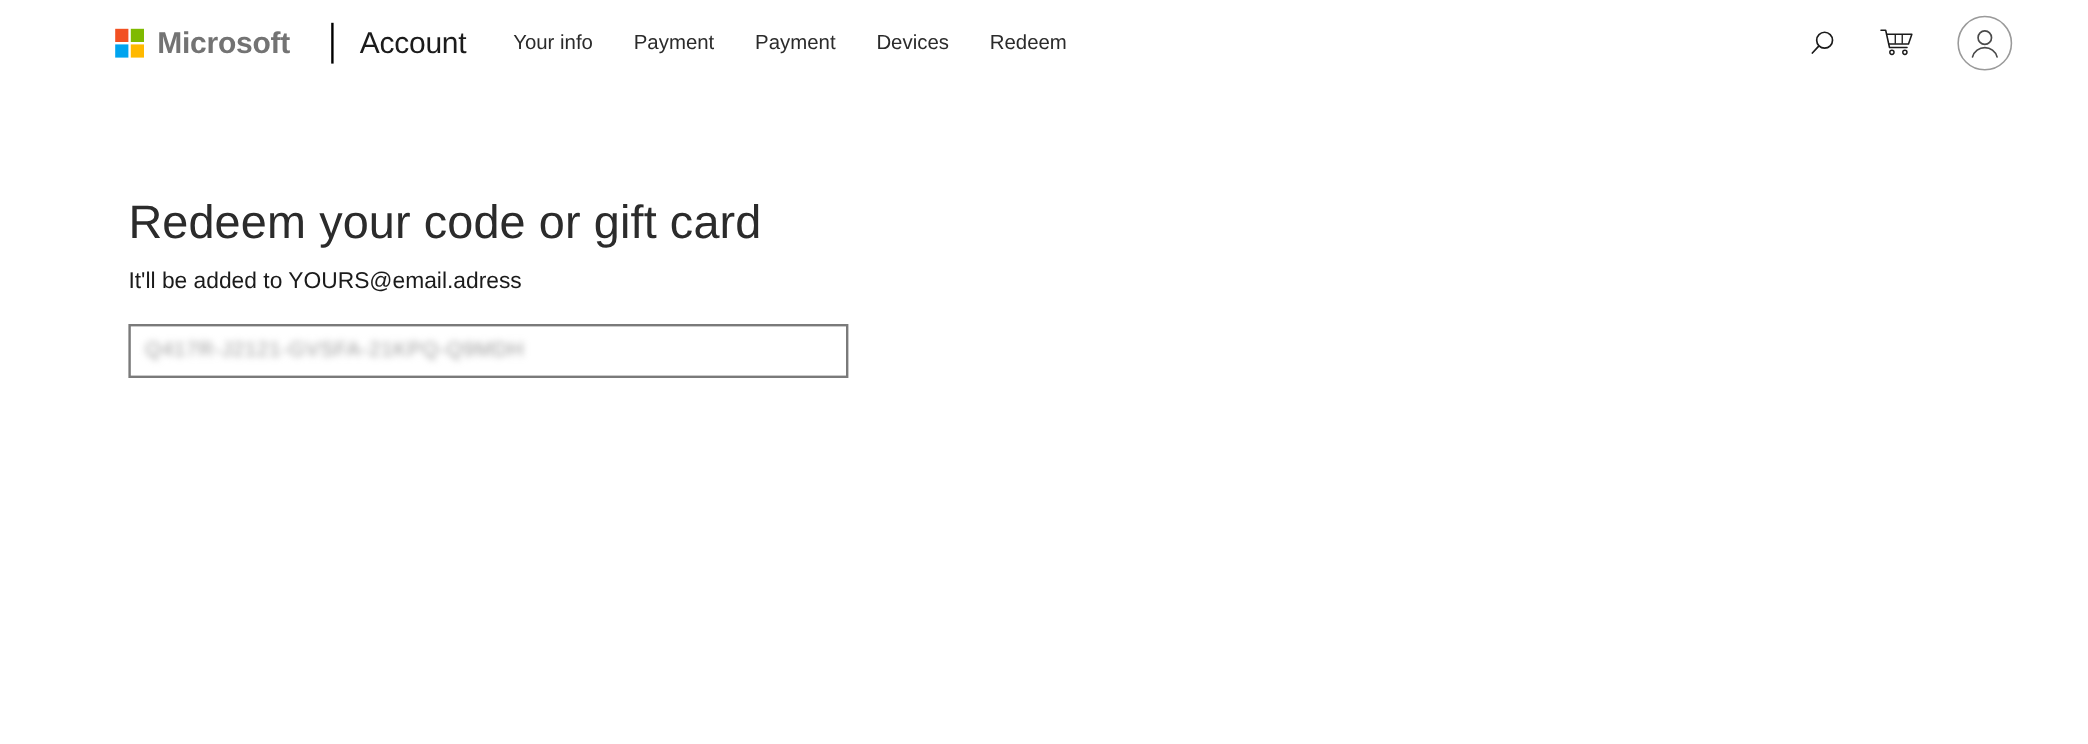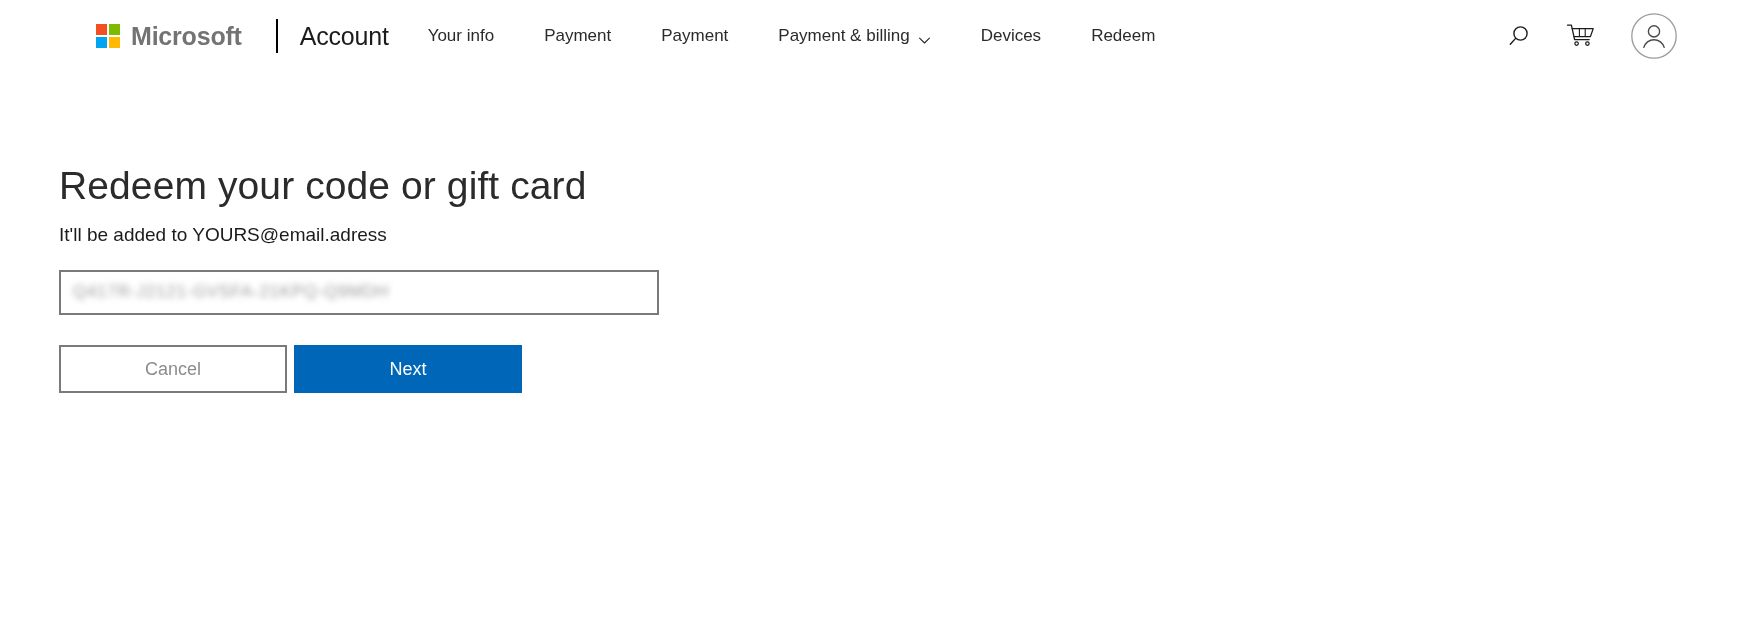--- a/index.html
+++ b/index.html
@@ -61,21 +61,21 @@
     font-weight: 400;
     color: #1b1b1b;
     letter-spacing: -0.2px;
     white-space: nowrap;
   }
 
   .navlinks {
     display: flex;
     align-items: flex-end;
     margin-left: 22px;
-    gap: 16px;
+    gap: 0;
   }
   .navlink {
     font-size: 17px;
     color: #2b2b2b;
     white-space: nowrap;
     padding: 6px 17px;
     cursor: pointer;
     display: flex;
     align-items: center;
     gap: 8px;
@@ -103,21 +103,21 @@
     padding: 0;
     cursor: pointer;
     display: flex;
     align-items: center;
     justify-content: center;
     line-height: 0;
   }
 
   
   .main {
-    padding: 92px 0 0 59px;
+    padding: 92px 0 0 107px;
   }
 
   .page-title {
     font-size: 39px;
     font-weight: 300;
     color: #2b2b2b;
     margin: 0 0 14px 0;
     line-height: 1.15;
     letter-spacing: 0.1px;
   }
@@ -193,26 +193,20 @@
 
   <nav class="navlinks" id="nav-container">
       <a class="navlink" href="#">
         <span>Your info</span>
       </a>
       <a class="navlink" href="#">
         <span>Payment</span>
       </a>
       <a class="navlink" href="#">
         <span>Payment</span>
-      </a>
-      <a class="navlink" href="#">
-        <span>Payment &amp; billing</span>
-        <span class="chev"><svg width="13" height="13" viewBox="0 0 13 13" fill="none">
-            <path d="M1.6 4.2 L6.5 9.0 L11.4 4.2" stroke="#2b2b2b" stroke-width="1.15" stroke-linecap="round" stroke-linejoin="round"></path>
-          </svg></span>
       </a>
       <a class="navlink" href="#">
         <span>Devices</span>
       </a>
       <a class="navlink" href="#">
         <span>Redeem</span>
       </a>
     </nav>
 
   <div class="header-icons">
@@ -249,18 +243,14 @@
 <div class="main">
 
   <h1 class="page-title">Redeem your code or gift card</h1>
 
   <p class="subtitle">It'll be added to YOURS@email.adress</p>
 
   <div class="input-wrap">
     <span class="blurred-value">Q417R-J2121-GVSFA-21KPQ-Q9MDH</span>
   </div>
 
-  <div class="btn-row">
-    <button class="btn btn-cancel">Cancel</button>
-    <button class="btn btn-next" style="background: rgb(0, 103, 184);">Next</button>
-  </div>
 
 </div>
 
 </body></html>

